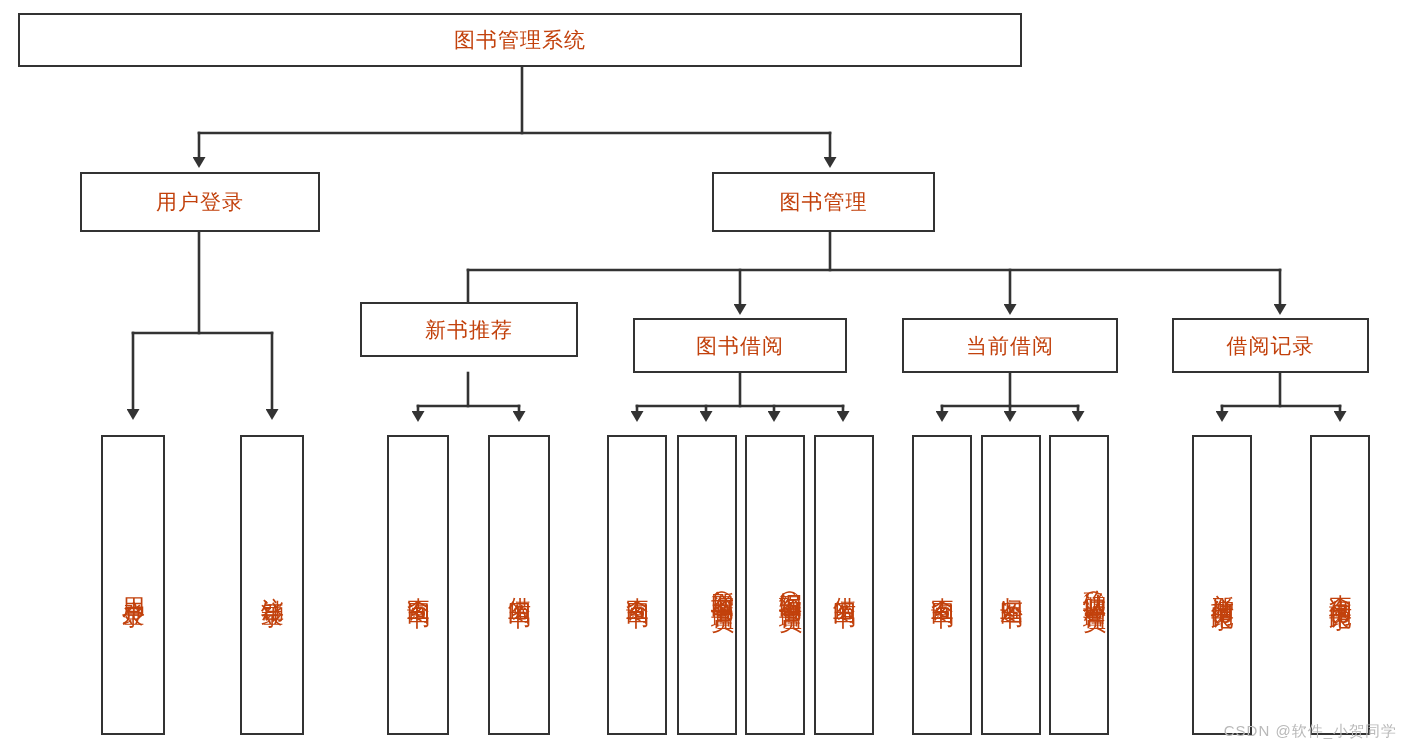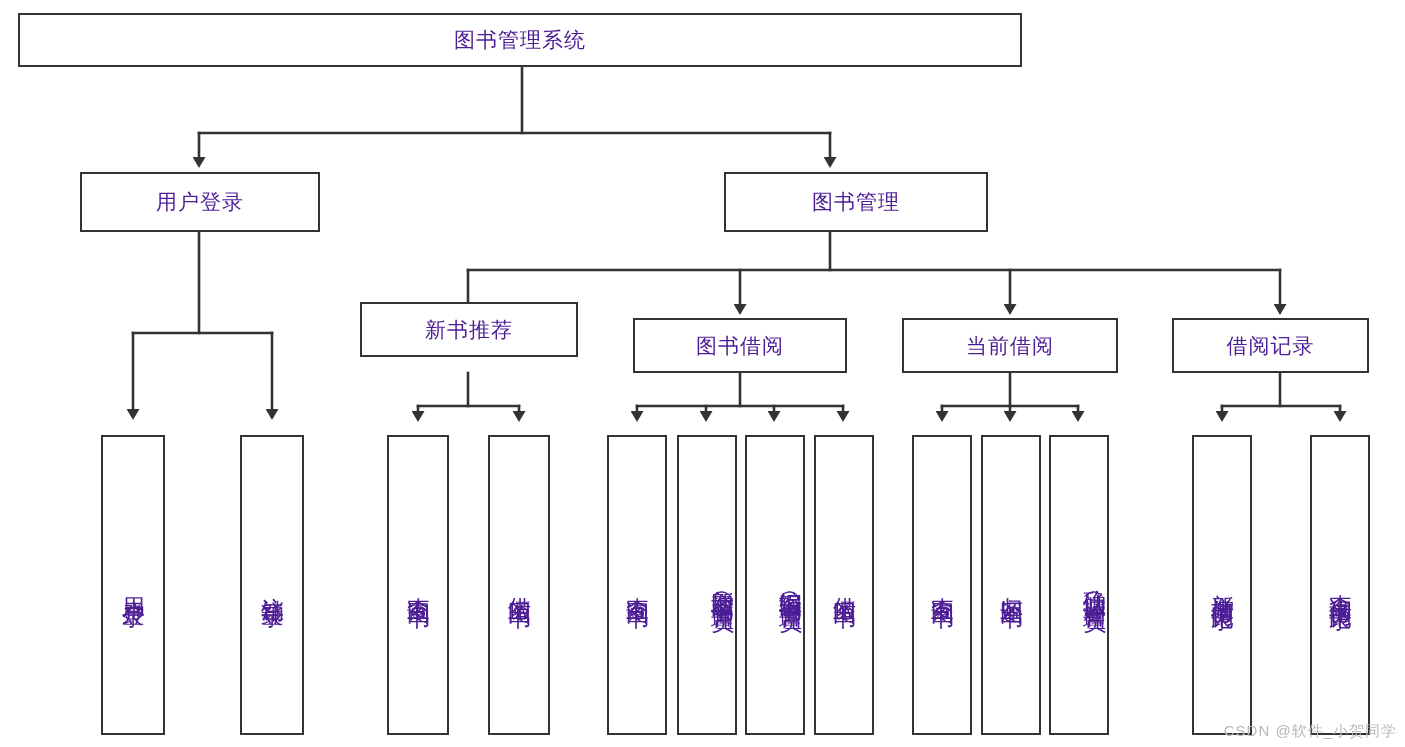--- a/index.html
+++ b/index.html
@@ -25,21 +25,21 @@
     height: 747px;
   }
   .node {
     position: absolute;
     box-sizing: border-box;
     border: 2.5px solid #333333;
     background: #ffffff;
     display: flex;
     align-items: center;
     justify-content: center;
-    color: #4c1d95;
+    color: #c2410c;
   }
   .node.horiz {
     font-size: 21px;
     letter-spacing: 1px;
   }
   .node.leaf {
     writing-mode: vertical-rl;
     text-orientation: upright;
     font-size: 23px;
     line-height: 1.12;
@@ -122,21 +122,21 @@
     </g>
   </svg>
 
   <div class="node horiz" style="left:18px; top:13px; width:1004px; height:54px;">
     <span>图书管理系统</span>
   </div>
 
   <div class="node horiz" style="left:80px; top:172px; width:240px; height:60px;">
     <span>用户登录</span>
   </div>
-  <div class="node horiz" style="left:712px; top:172px; width:264px; height:60px;margin-left:12px;">
+  <div class="node horiz" style="left:712px; top:172px; width:223px; height:60px;">
     <span>图书管理</span>
   </div>
 
   <div class="node horiz" style="left:360px; top:302px; width:218px; height:55px;">
     <span>新书推荐</span>
   </div>
   <div class="node horiz" style="left:633px; top:318px; width:214px; height:55px;font-family:Liberation Serif, serif;">
     <span>图书借阅</span>
   </div>
   <div class="node horiz" style="left:902px; top:318px; width:216px; height:55px;">

